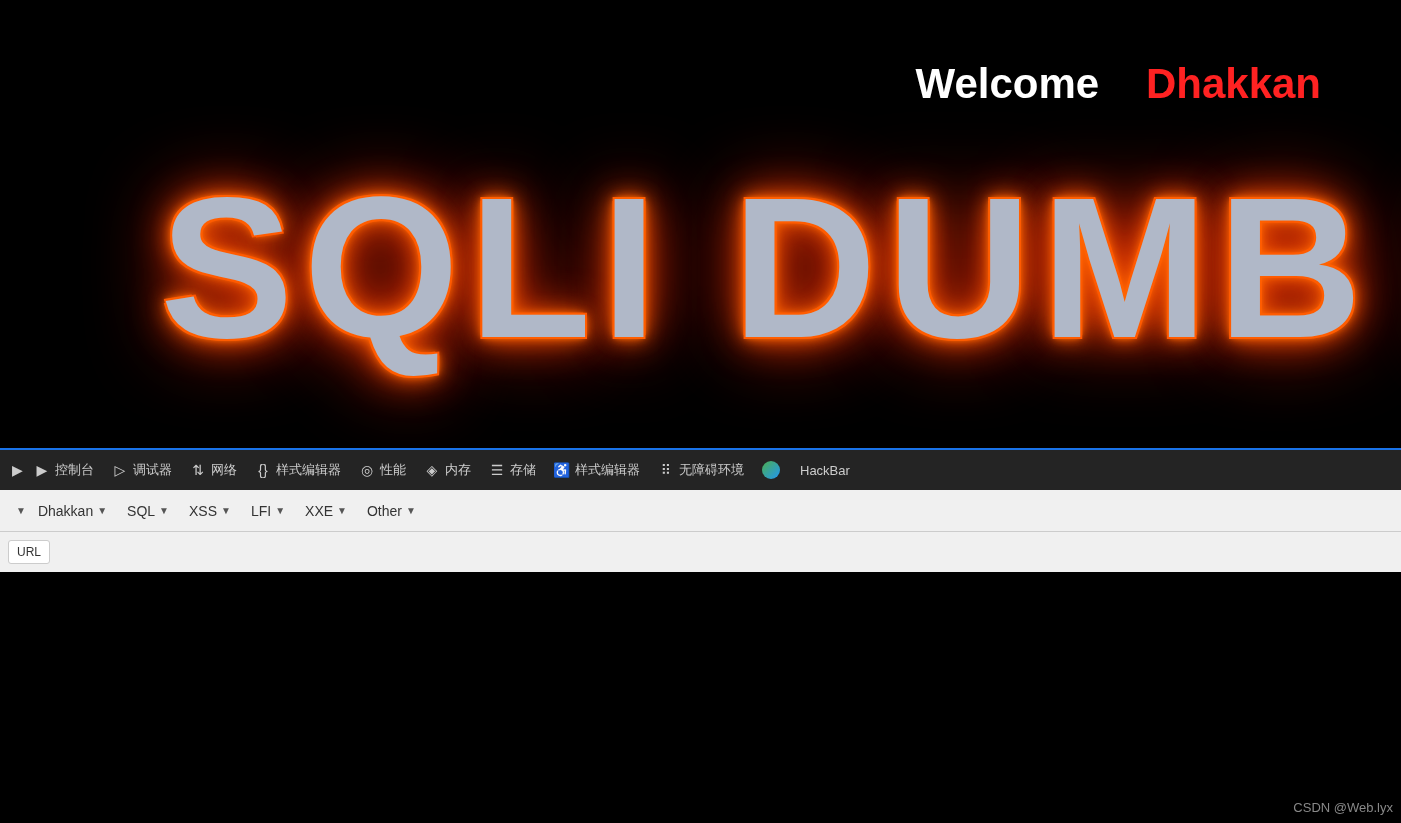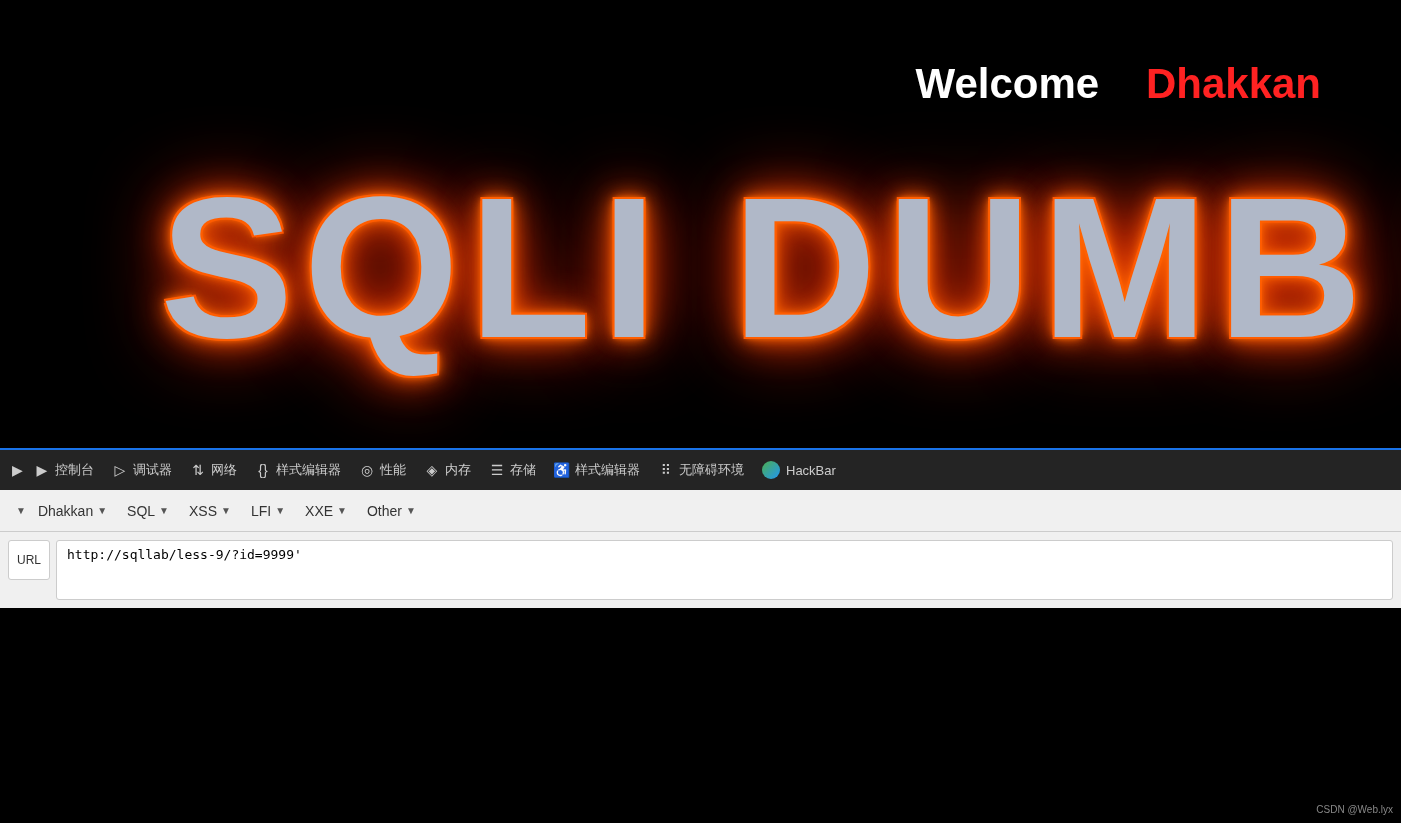--- a/index.html
+++ b/index.html
@@ -109,21 +109,21 @@
       height: 16px;
       display: inline-flex;
       align-items: center;
       justify-content: center;
       font-size: 14px;
     }
 
     .devtools-hackbar {
       display: flex;
       align-items: center;
-      gap: 6px;
+      gap: 20px;
       color: #ccc;
       font-size: 13px;
       padding: 4px 8px;
     }
 
     .hackbar-icon {
       width: 18px;
       height: 18px;
       border-radius: 50%;
       background: linear-gradient(135deg, #4CAF50, #2196F3);
@@ -166,21 +166,21 @@
       padding: 8px 8px;
       display: flex;
       align-items: flex-start;
       gap: 6px;
     }
 
     .url-label {
       background: #fff;
       border: 1px solid #ccc;
       border-radius: 3px;
-      padding: 12px 8px;
+      padding: 4px 8px;
       font-size: 12px;
       color: #333;
       min-width: 30px;
       text-align: center;
       cursor: pointer;
     }
 
     .url-input-container {
       flex: 1;
       background: #fff;
@@ -193,21 +193,21 @@
       font-family: monospace;
       word-break: break-all;
     }
 
     
     .watermark {
       position: fixed;
       bottom: 8px;
       right: 8px;
       color: #888;
-      font-size: 10px;
+      font-size: 13px;
     }
 
     .first-item-hidden {
       width: 20px;
       overflow: hidden;
     }
   </style>
 </head>
 <body>
 
@@ -304,16 +304,15 @@
   </div>
 
   <div class="hackbar-dropdown">
     <span>Other</span>
     <span class="arrow">▼</span>
   </div>
 </div>
 
 <div class="url-section">
   <div class="url-label">URL</div>
-  <div class="url-input-container">http://sqllab/less-9/?id=9999'</div>
 </div>
 
 <div class="watermark">CSDN @Web.lyx</div>
 
 </body></html>

